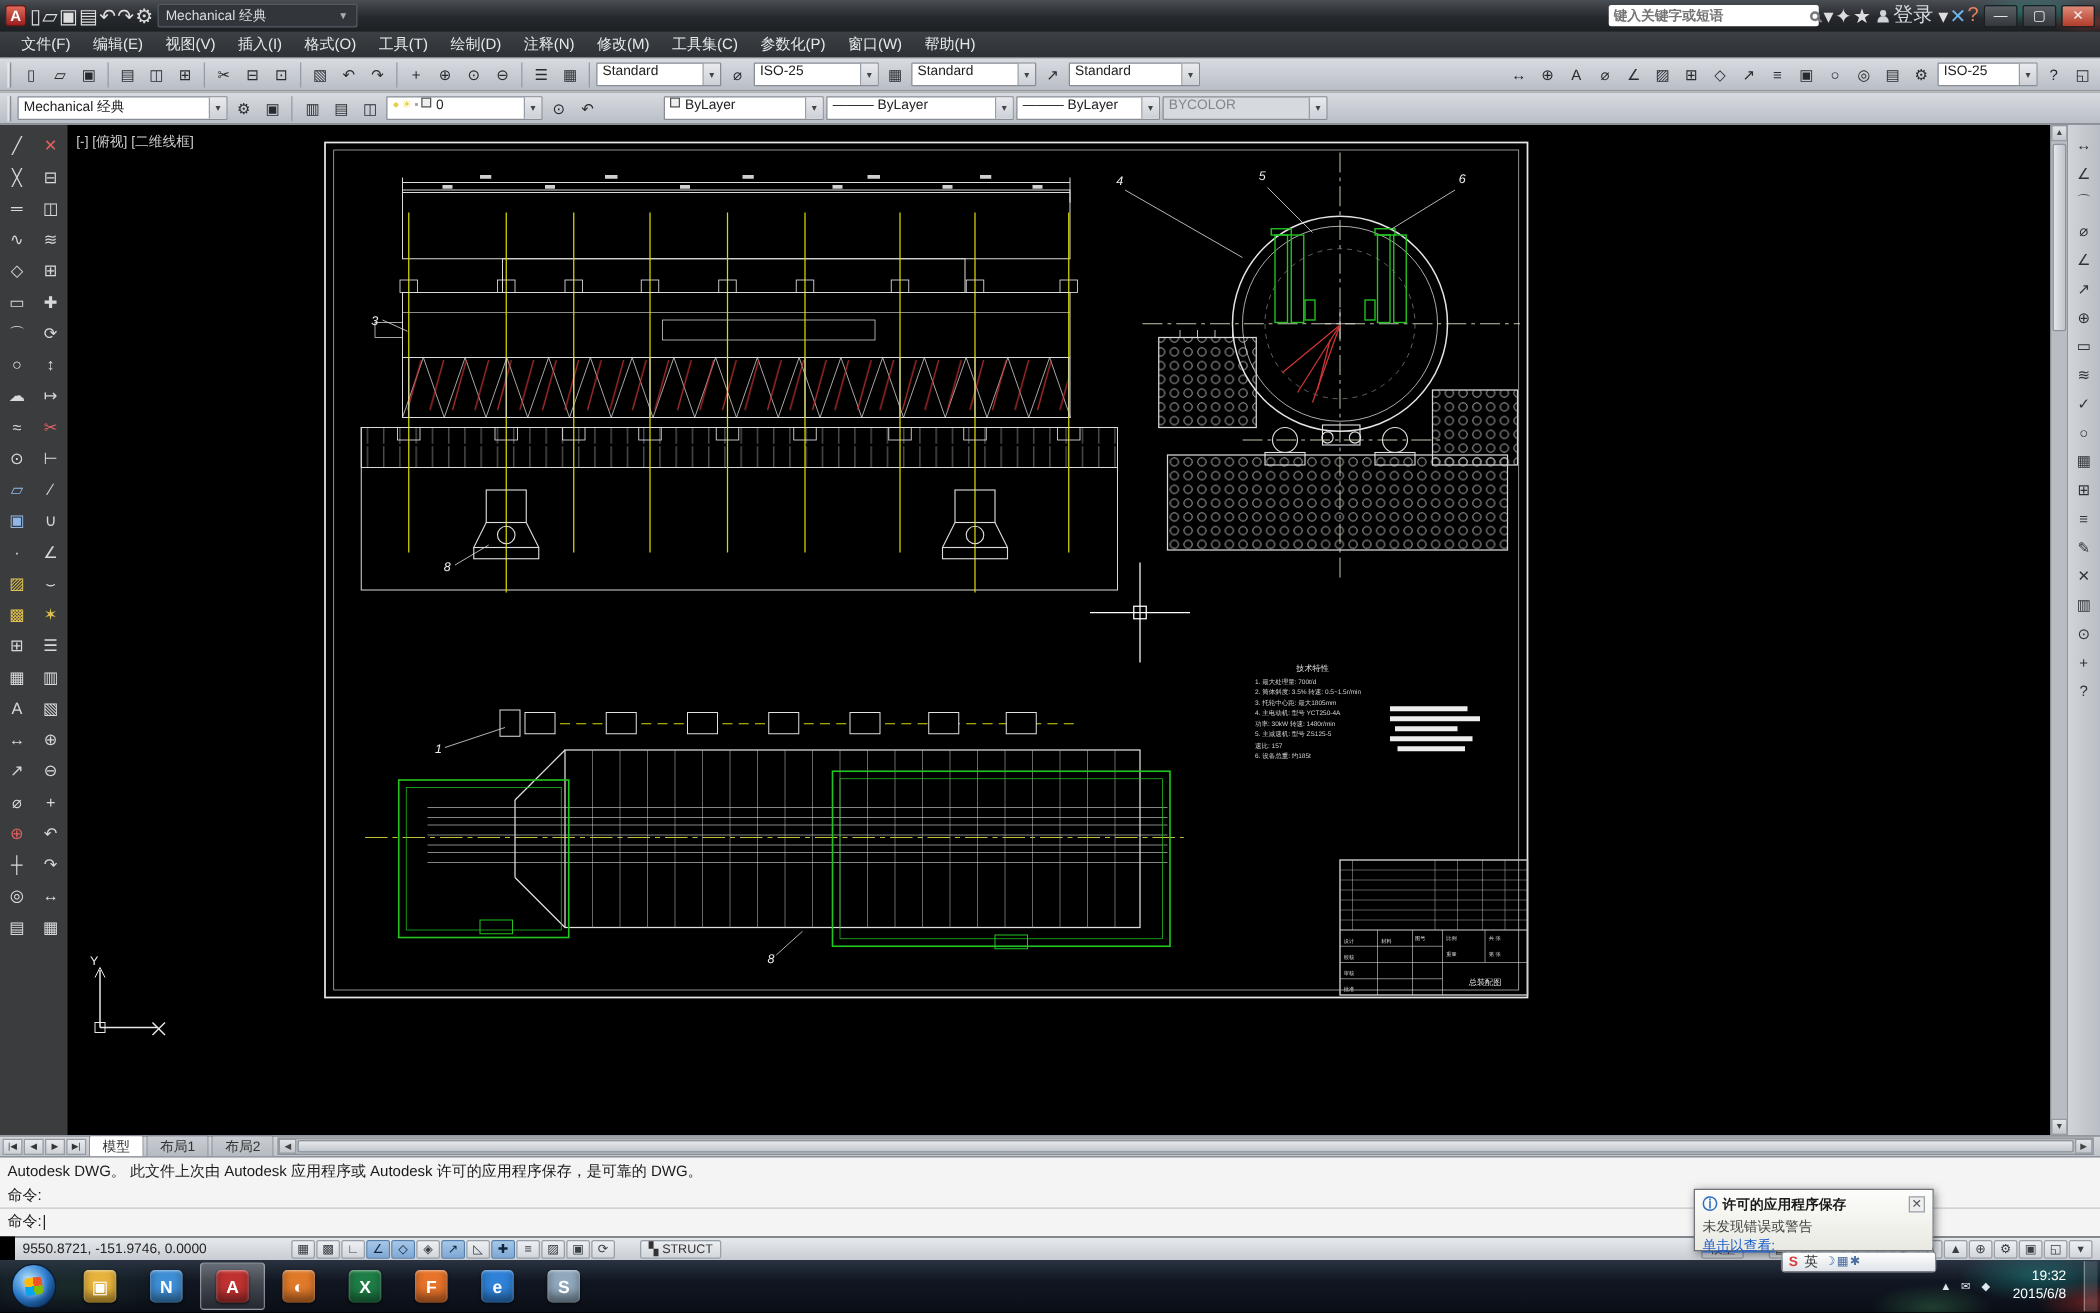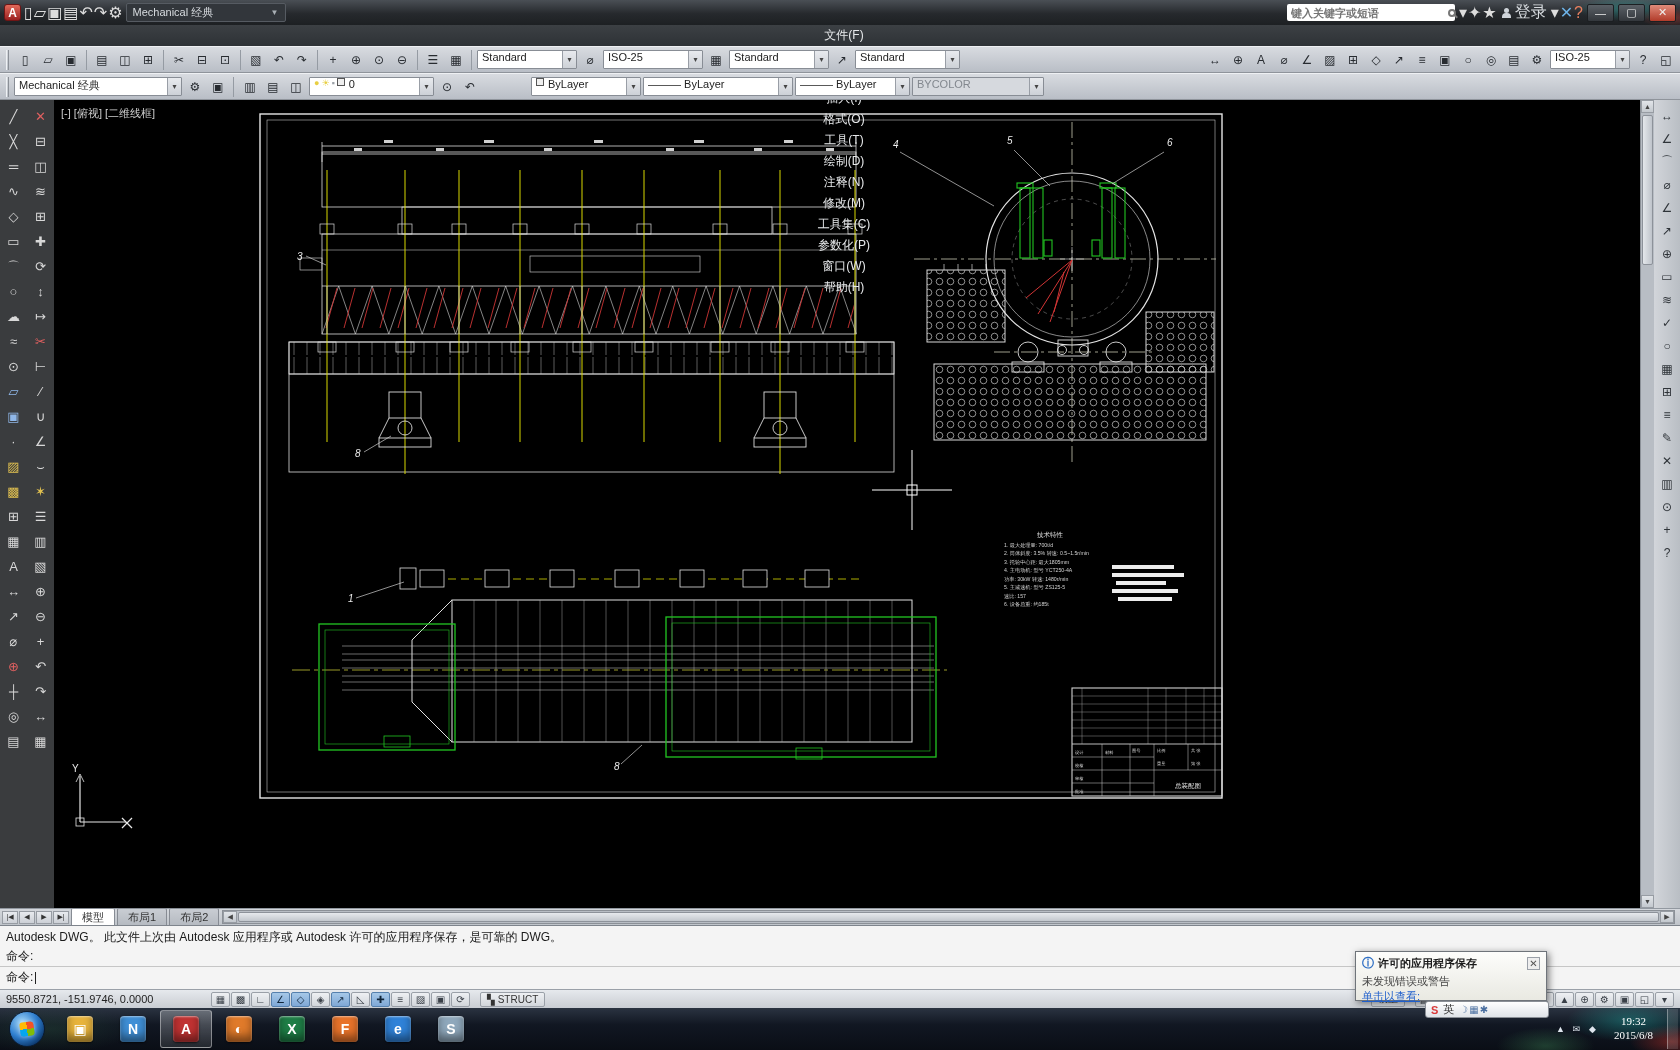--- a/index.html
+++ b/index.html
@@ -21,21 +21,21 @@
   .mag{width:8px;height:8px;border:2px solid #777;border-radius:50%;position:relative;flex:none;}
   .mag::after{content:"";position:absolute;width:5px;height:2px;background:#777;transform:rotate(45deg);right:-4px;bottom:-2px;}
   .person{width:10px;height:10px;position:relative;display:inline-block;}
   .person::before{content:"";position:absolute;left:3px;top:0;width:5px;height:5px;border-radius:50%;background:#cfd4da;}
   .person::after{content:"";position:absolute;left:1px;top:5px;width:9px;height:5px;border-radius:4px 4px 0 0;background:#cfd4da;}
   #signin-label{font-size:16px;color:#d8dce0;}
   .winbtn{width:27px;height:18px;display:flex;align-items:center;justify-content:center;font-size:11px;color:#eee;background:linear-gradient(#5a6066,#33373c);border:1px solid #1c1f22;border-radius:2px;}
   .winbtn.close{background:linear-gradient(#e08b7a,#b13b2a);}
 
   
-  #menubar{left:0;right:0;top:25px;height:21px;background:linear-gradient(#3c4044,#2e3236);display:flex;align-items:center;padding-left:8px;color:#e6e8ea;font-size:12px;z-index:10;flex-direction:column;}
+  #menubar{left:0;right:0;top:25px;height:21px;background:linear-gradient(#3c4044,#2e3236);display:flex;align-items:center;padding-left:8px;color:#e6e8ea;font-size:12px;z-index:10;}
   .menu-item{padding:2px 9px;white-space:nowrap;}
 
   
   .toolbar{left:0;right:0;background:linear-gradient(#d8dbe0,#b9bec6);border-top:1px solid #eef0f3;border-bottom:1px solid #8f949b;display:flex;align-items:center;padding:0 3px;gap:2px;z-index:10;}
   #toolbar1{top:46px;height:27px;}
   #toolbar2{top:73px;height:27px;}
   .toolbar .tbtn{width:22px;height:22px;display:flex;align-items:center;justify-content:center;font-size:12px;color:#272b30;flex:none;}
   .sep{width:1px;height:20px;background:#959ba3;margin:0 3px;flex:none;}
   .grip{width:3px;height:20px;border-left:1px solid #eef1f4;border-right:1px solid #8b9097;margin:0 3px;flex:none;}
   .dd{height:19px;background:#fff;border:1px solid #888d95;display:flex;align-items:flex-start;font-size:11px;color:#222;padding-left:4px;flex:none;border-radius:1px;}
@@ -73,38 +73,38 @@
   #hscroll .sbtn{width:14px;height:12px;}
   #hthumb{flex:1;margin:0 1px;height:10px;background:linear-gradient(#e6e9ed,#c2c7cd);border:1px solid #8d929a;border-radius:2px;}
 
   
   #command{left:0;right:0;top:925px;height:64px;background:#f4f4f4;border-top:1px solid #7e848c;color:#1a1a1a;font-size:12px;z-index:10;}
   .cmd-hist{padding:2px 6px;height:41px;border-bottom:1px solid #c6c6c6;line-height:1.55;}
   .cmd-line{padding:2px 6px;}
   .cmdcursor{display:inline-block;width:1px;height:12px;background:#222;margin-left:2px;vertical-align:middle;}
 
   
-  #statusbar{left:0;right:0;top:989px;height:19px;background:linear-gradient(#e6e9ed,#c9cdd3);border-top:1px solid #9aa0a8;display:flex;align-items:center;font-size:11px;color:#222;padding:0 6px;gap:10px;z-index:10;}
+  #statusbar{left:12px;right:0;top:989px;height:19px;background:linear-gradient(#e6e9ed,#c9cdd3);border-top:1px solid #9aa0a8;display:flex;align-items:center;font-size:11px;color:#222;padding:0 6px;gap:20px;z-index:10;}
   #coords{width:195px;flex:none;}
   #status-toggles .tbtn,#status-right .tbtn{width:19px;height:15px;display:flex;align-items:center;justify-content:center;font-size:10px;color:#3a4048;background:linear-gradient(#eef0f3,#d2d6db);border:1px solid #9aa0a8;border-radius:2px;}
   #status-toggles .tbtn.pressed{background:linear-gradient(#a6c8e8,#7fa8d6);border-color:#5580ad;color:#10253a;}
   .stbtn{height:15px;display:flex;align-items:center;gap:3px;padding:0 6px;background:linear-gradient(#eef0f3,#d2d6db);border:1px solid #9aa0a8;border-radius:2px;font-size:10px;color:#333;flex:none;}
 
   
   #taskbar{left:0;right:0;top:1008px;height:42px;background:linear-gradient(#2a3341,#111722 40%,#0a0e16);display:flex;align-items:center;padding:0 2px;gap:2px;z-index:30;}
   #taskbar::before{content:"";position:absolute;inset:0;background:radial-gradient(90px 30px at 97% 30%,rgba(34,200,190,.35),transparent 70%),radial-gradient(60px 24px at 99.5% 80%,rgba(200,50,40,.45),transparent 70%),radial-gradient(70px 26px at 92% 90%,rgba(90,200,120,.25),transparent 70%),radial-gradient(120px 34px at 3% 50%,rgba(60,120,80,.22),transparent 70%);pointer-events:none;}
   #taskbar>*{position:relative;z-index:1;}
   #start-orb{width:36px;height:36px;border-radius:50%;background:radial-gradient(circle at 35% 30%,#9fd4f7,#2f7fd0 45%,#0b3568 80%,#061c38);border:1px solid #0a1a30;display:flex;align-items:center;justify-content:center;margin:0 7px;flex:none;}
   .flag{width:14px;height:14px;border-radius:3px;background:conic-gradient(#f35325 0 25%,#81bc06 0 50%,#05a6f0 0 75%,#ffba08 0);transform:rotate(-8deg);box-shadow:0 0 5px rgba(255,255,255,.55);}
   .task-item{width:52px;height:38px;display:flex;align-items:center;justify-content:center;border-radius:3px;border:1px solid transparent;flex:none;}
   .task-item.active{background:linear-gradient(rgba(255,255,255,.30),rgba(255,255,255,.10));border-color:rgba(255,255,255,.4);}
   .tile{width:26px;height:26px;border-radius:4px;display:flex;align-items:center;justify-content:center;color:#fff;font-weight:bold;font-size:14px;box-shadow:inset 0 1px 2px rgba(255,255,255,.5),inset 0 -6px 8px rgba(0,0,0,.45),0 1px 2px rgba(0,0,0,.6);}
   #tray{margin-left:auto;display:flex;align-items:center;gap:6px;height:100%;}
   #tray .trayrow .tbtn{width:15px;height:15px;display:flex;align-items:center;justify-content:center;font-size:9px;color:#dfe6ee;}
-  #clock{color:#fff;font-size:11px;text-align:center;line-height:1.25;padding:0 8px;font-family:Liberation Serif, serif;}
+  #clock{color:#fff;font-size:11px;text-align:right;line-height:1.25;padding:0 8px;}
   #show-desktop{width:11px;height:40px;background:rgba(255,255,255,.12);border-left:1px solid rgba(255,255,255,.35);}
 
   
   #notification{position:absolute;right:133px;top:951px;width:192px;height:50px;background:linear-gradient(#fdfdfb,#e9e9e2);border:1px solid #6f747a;box-shadow:2px 2px 7px rgba(0,0,0,.5);z-index:60;font-size:11px;padding:3px 6px;color:#333;}
   #notif-head{display:flex;align-items:center;gap:4px;font-weight:bold;color:#1a1a1a;}
   #notif-info{color:#2f6fc4;font-weight:bold;font-size:12px;}
   #notif-close{margin-left:auto;font-size:10px;color:#555;border:1px solid #9aa0a8;width:13px;height:13px;display:flex;align-items:center;justify-content:center;background:#eee;}
   #notif-body{margin-top:2px;color:#444;}
   #notif-link{color:#1f5fcc;text-decoration:underline;}
   #imebar{position:absolute;right:131px;top:1001px;width:124px;height:17px;background:linear-gradient(#fff,#dfe3e8);border:1px solid #8a8f96;border-radius:3px;z-index:61;display:flex;align-items:center;gap:5px;padding:0 5px;font-size:11px;color:#333;}
@@ -271,21 +271,21 @@
     <span class="lyricon" style="color:#9aa0a6">▪</span>
     <span class="swatch"></span>
     <span class="v">0</span>
     <span class="caret">▾</span>
   </span>
   <span class="iconrow">
       <span class="tbtn">⊙</span>
       <span class="tbtn">↶</span>
     </span>
   <span class="gap50"></span>
-  <span class="dd" style="width:110px">
+  <span class="dd" style="width:128px">
     <span class="swatch"></span>
     <span class="v">ByLayer</span>
     <span class="caret">▾</span>
   </span>
   <span class="dd" style="width:150px">
     <span class="v">——— ByLayer</span>
     <span class="caret">▾</span>
   </span>
   <span class="dd" style="width:115px">
     <span class="v">——— ByLayer</span>

